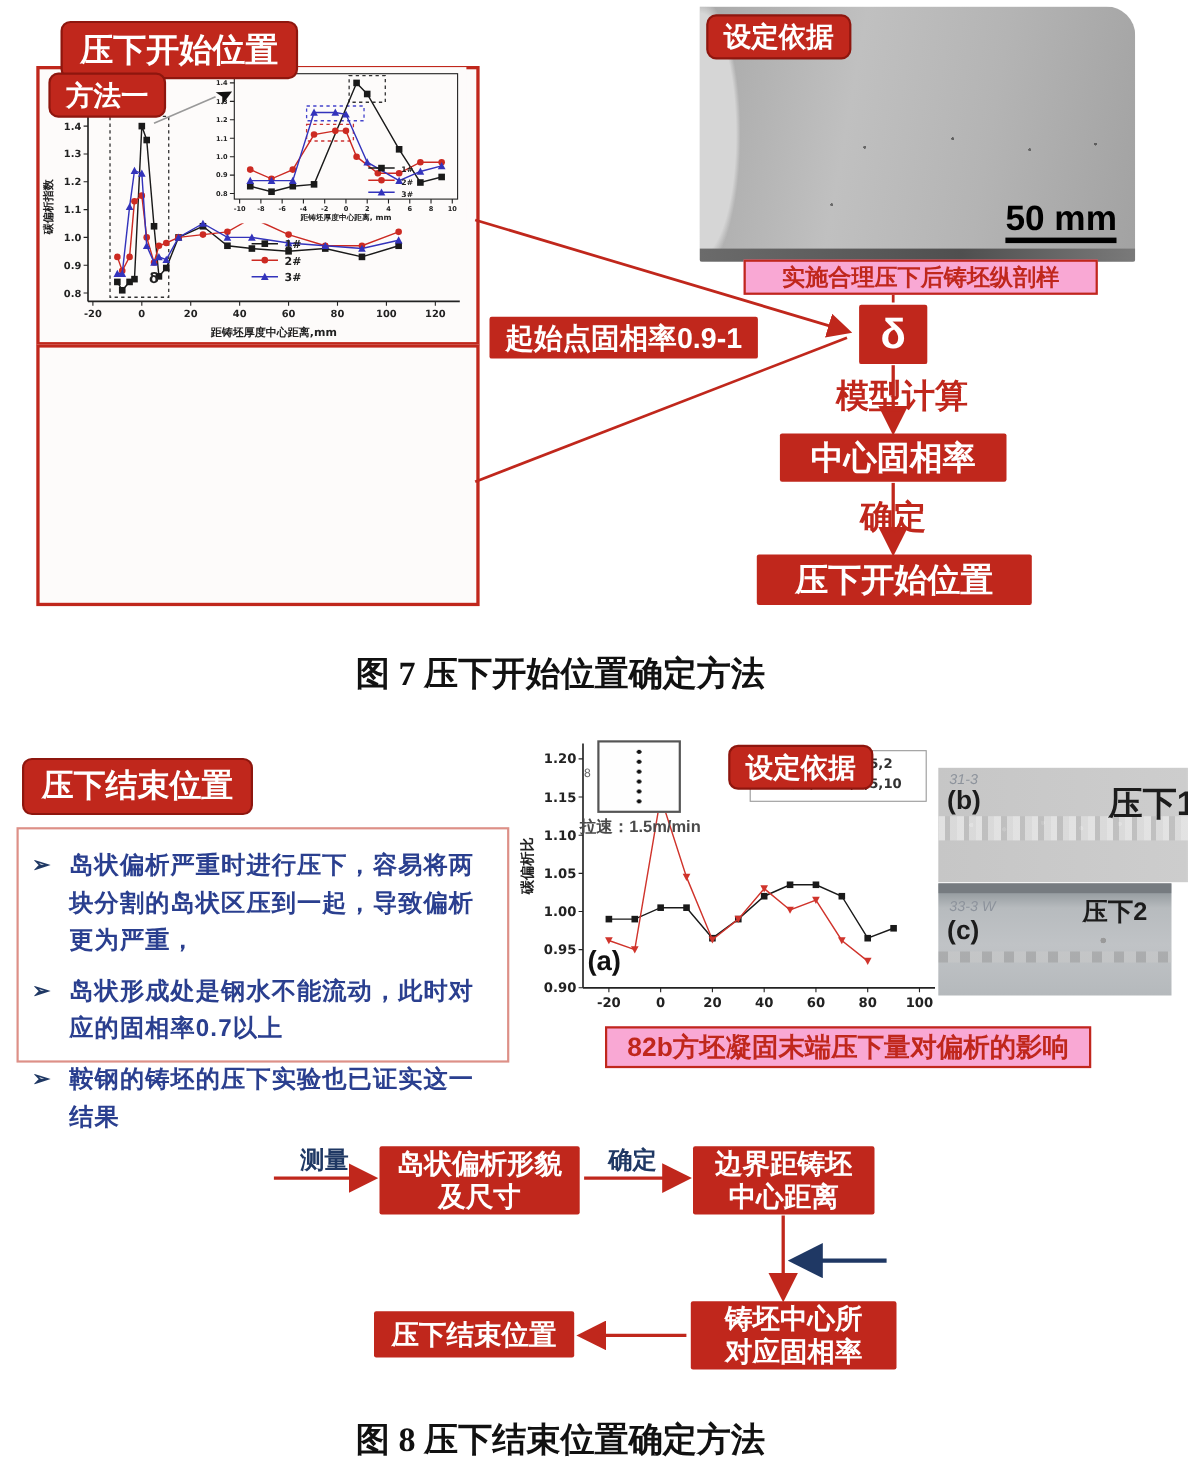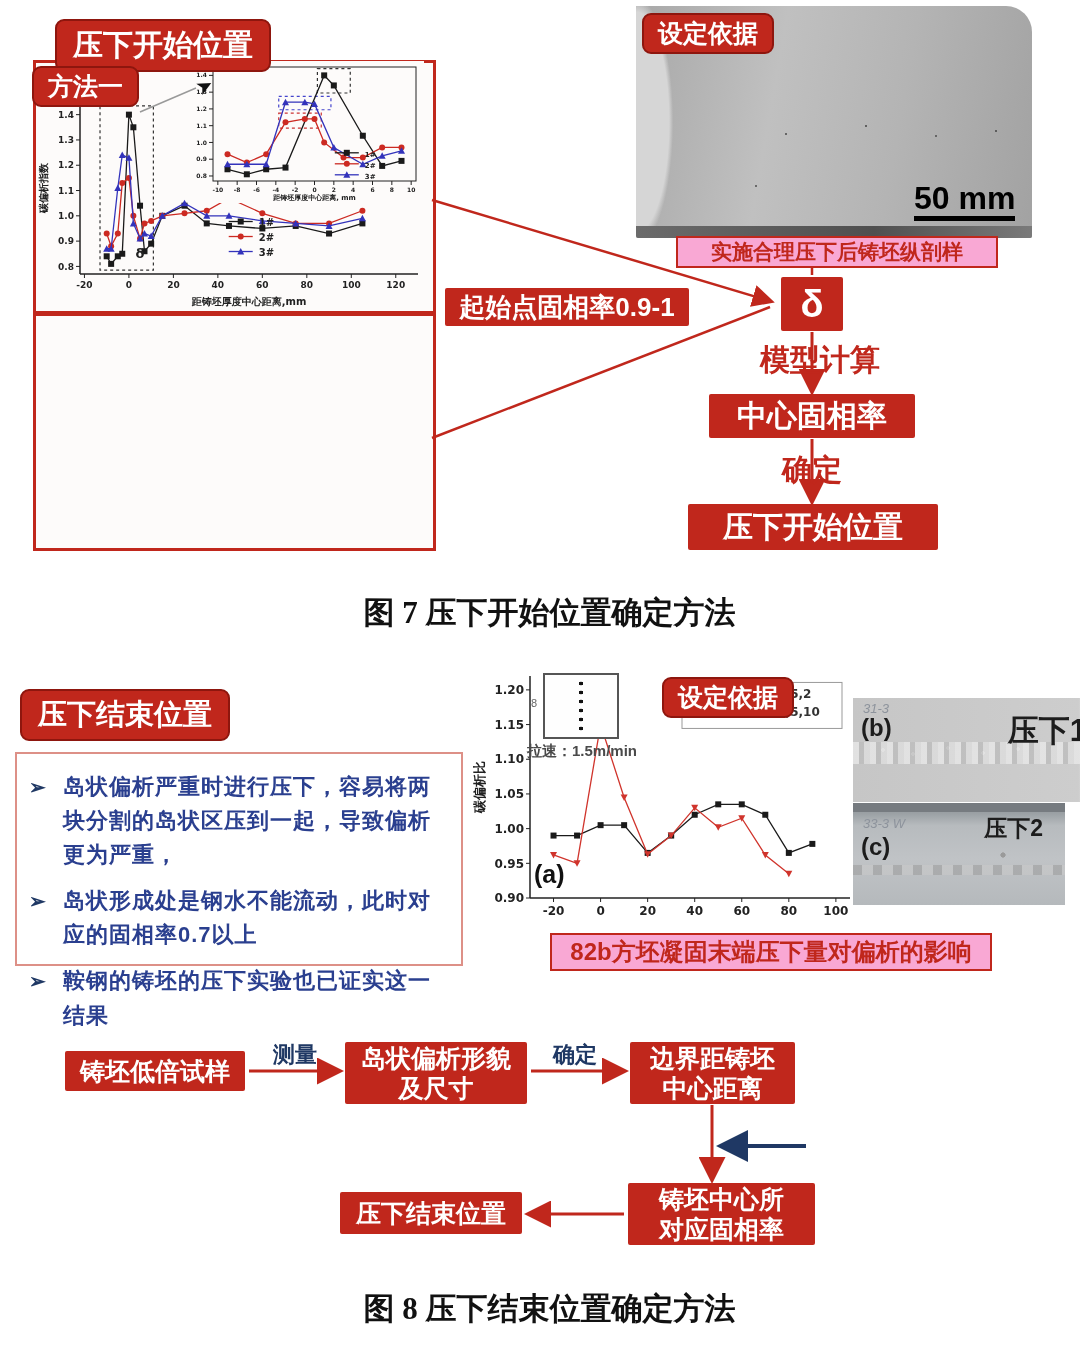--- a/index.html
+++ b/index.html
@@ -13,21 +13,21 @@
   .rbox{background:#c0271c;color:#fff;font-weight:bold;display:flex;align-items:center;
         justify-content:center;text-align:center;z-index:6;border-radius:2px;white-space:pre-line;}
   .obox{background:#f9a8d4;border:2px solid #c0271c;color:#c0271c;font-weight:bold;
         display:flex;align-items:center;justify-content:center;z-index:6;white-space:nowrap;}
   .redtext{color:#c0271c;font-weight:bold;text-align:center;z-index:7;}
   .panel{border:3px solid #c0271c;z-index:2;background:#fdfbfa;}
   .photo{z-index:1;overflow:hidden;}
   .scale{color:#000;font-weight:bold;font-family:"Liberation Sans",sans-serif;
          border-bottom:5px solid #000;line-height:1.05;z-index:4;}
   .caption{width:1019px;text-align:center;font-family:"Liberation Serif",serif;
-           font-weight:bold;color:#111;z-index:6;padding-left:40px;}
+           font-weight:bold;color:#111;z-index:6;}
   .bullets{border:2px solid #dd9087;background:#fff;z-index:4;padding:16px 14px 10px 12px;
            box-sizing:border-box;}
   .bullet-row{display:flex;margin-bottom:12px;color:#2a3f8f;font-weight:bold;
               font-size:22px;line-height:1.55;letter-spacing:1px;}
   .bullet-mark{flex:0 0 34px;font-size:20px;color:#1f3864;padding-top:2px;}
   .edge-label{color:#1f3864;font-weight:bold;font-size:22px;z-index:6;text-align:center;
               font-family:"Liberation Serif",serif;}
   .bluebox{background:#fff;border:3px solid #1f3864;color:#1f3864;font-weight:bold;
            font-family:"Liberation Serif",serif;display:flex;align-items:center;
            justify-content:center;z-index:6;}
@@ -38,21 +38,21 @@
         background-size:10px 9px;background-repeat:repeat-y;background-position:center top;}
 </style>
 </head>
 <body>
 
 <div id="page">
 
   <div class="abs pill" style="left:55px;top:19px;font-size:30px;">压下开始位置</div>
 
   <div class="abs panel" style="left:33px;top:60px;width:397px;height:248px;"></div>
-  <div class="abs pill" style="left:32px;top:66px;font-size:25px;padding:2px 14px;">方法一</div>
+  <div class="abs pill" style="left:44px;top:66px;font-size:25px;padding:2px 14px;">方法一</div>
 
   <svg class="abs" style="left:38px;top:94px;z-index:3;" width="392" height="214">
       <line x1="42" y1="8" x2="42" y2="180" stroke="#222" stroke-width="1.5"></line>
       <line x1="42" y1="180" x2="380" y2="180" stroke="#222" stroke-width="1.5"></line>
       <line x1="46.44736842105263" y1="180" x2="46.44736842105263" y2="184" stroke="#222"></line>
       <text x="46.44736842105263" y="194" text-anchor="middle" font-size="9" font-weight="bold" fill="#222">-20</text>
       <line x1="90.92105263157896" y1="180" x2="90.92105263157896" y2="184" stroke="#222"></line>
       <text x="90.92105263157896" y="194" text-anchor="middle" font-size="9" font-weight="bold" fill="#222">0</text>
       <line x1="135.39473684210526" y1="180" x2="135.39473684210526" y2="184" stroke="#222"></line>
       <text x="135.39473684210526" y="194" text-anchor="middle" font-size="9" font-weight="bold" fill="#222">20</text>
@@ -391,21 +391,20 @@
     <div class="abs" style="left:0;top:0;width:100%;height:9px;background:#767b80;"></div>
     <span class="abs hand" style="left:10px;top:13px;">33-3 W</span>
     <span class="abs photo-label" style="left:8px;top:30px;font-size:24px;">(c)</span>
     <span class="abs photo-label" style="right:22px;top:10px;font-size:23px;">压下2</span>
     <div class="abs" style="left:0;top:62px;width:100%;height:10px;opacity:.55;
          background:repeating-linear-gradient(90deg,#9b9b9b 0 9px,#c9c9c9 9px 20px);"></div>
   </div>
 
   <div class="abs obox" style="left:550px;top:933px;width:438px;height:34px;font-size:24px;">82b方坯凝固末端压下量对偏析的影响</div>
 
-  <div class="abs rbox" style="left:65px;top:1051px;width:180px;height:40px;font-size:25px;">铸坯低倍试样</div>
   <div class="abs edge-label" style="left:258px;top:1040px;width:74px;">测量</div>
   <div class="abs rbox" style="left:345px;top:1042px;width:182px;height:62px;font-size:25px;line-height:1.2;">岛状偏析形貌
 及尺寸</div>
   <div class="abs edge-label" style="left:538px;top:1040px;width:74px;">确定</div>
   <div class="abs rbox" style="left:630px;top:1042px;width:165px;height:62px;font-size:25px;line-height:1.2;">边界距铸坯
 中心距离</div>
   <div class="abs rbox" style="left:628px;top:1183px;width:187px;height:62px;font-size:25px;line-height:1.2;">铸坯中心所
 对应固相率</div>
   <div class="abs rbox" style="left:340px;top:1192px;width:182px;height:42px;font-size:25px;">压下结束位置</div>
 

